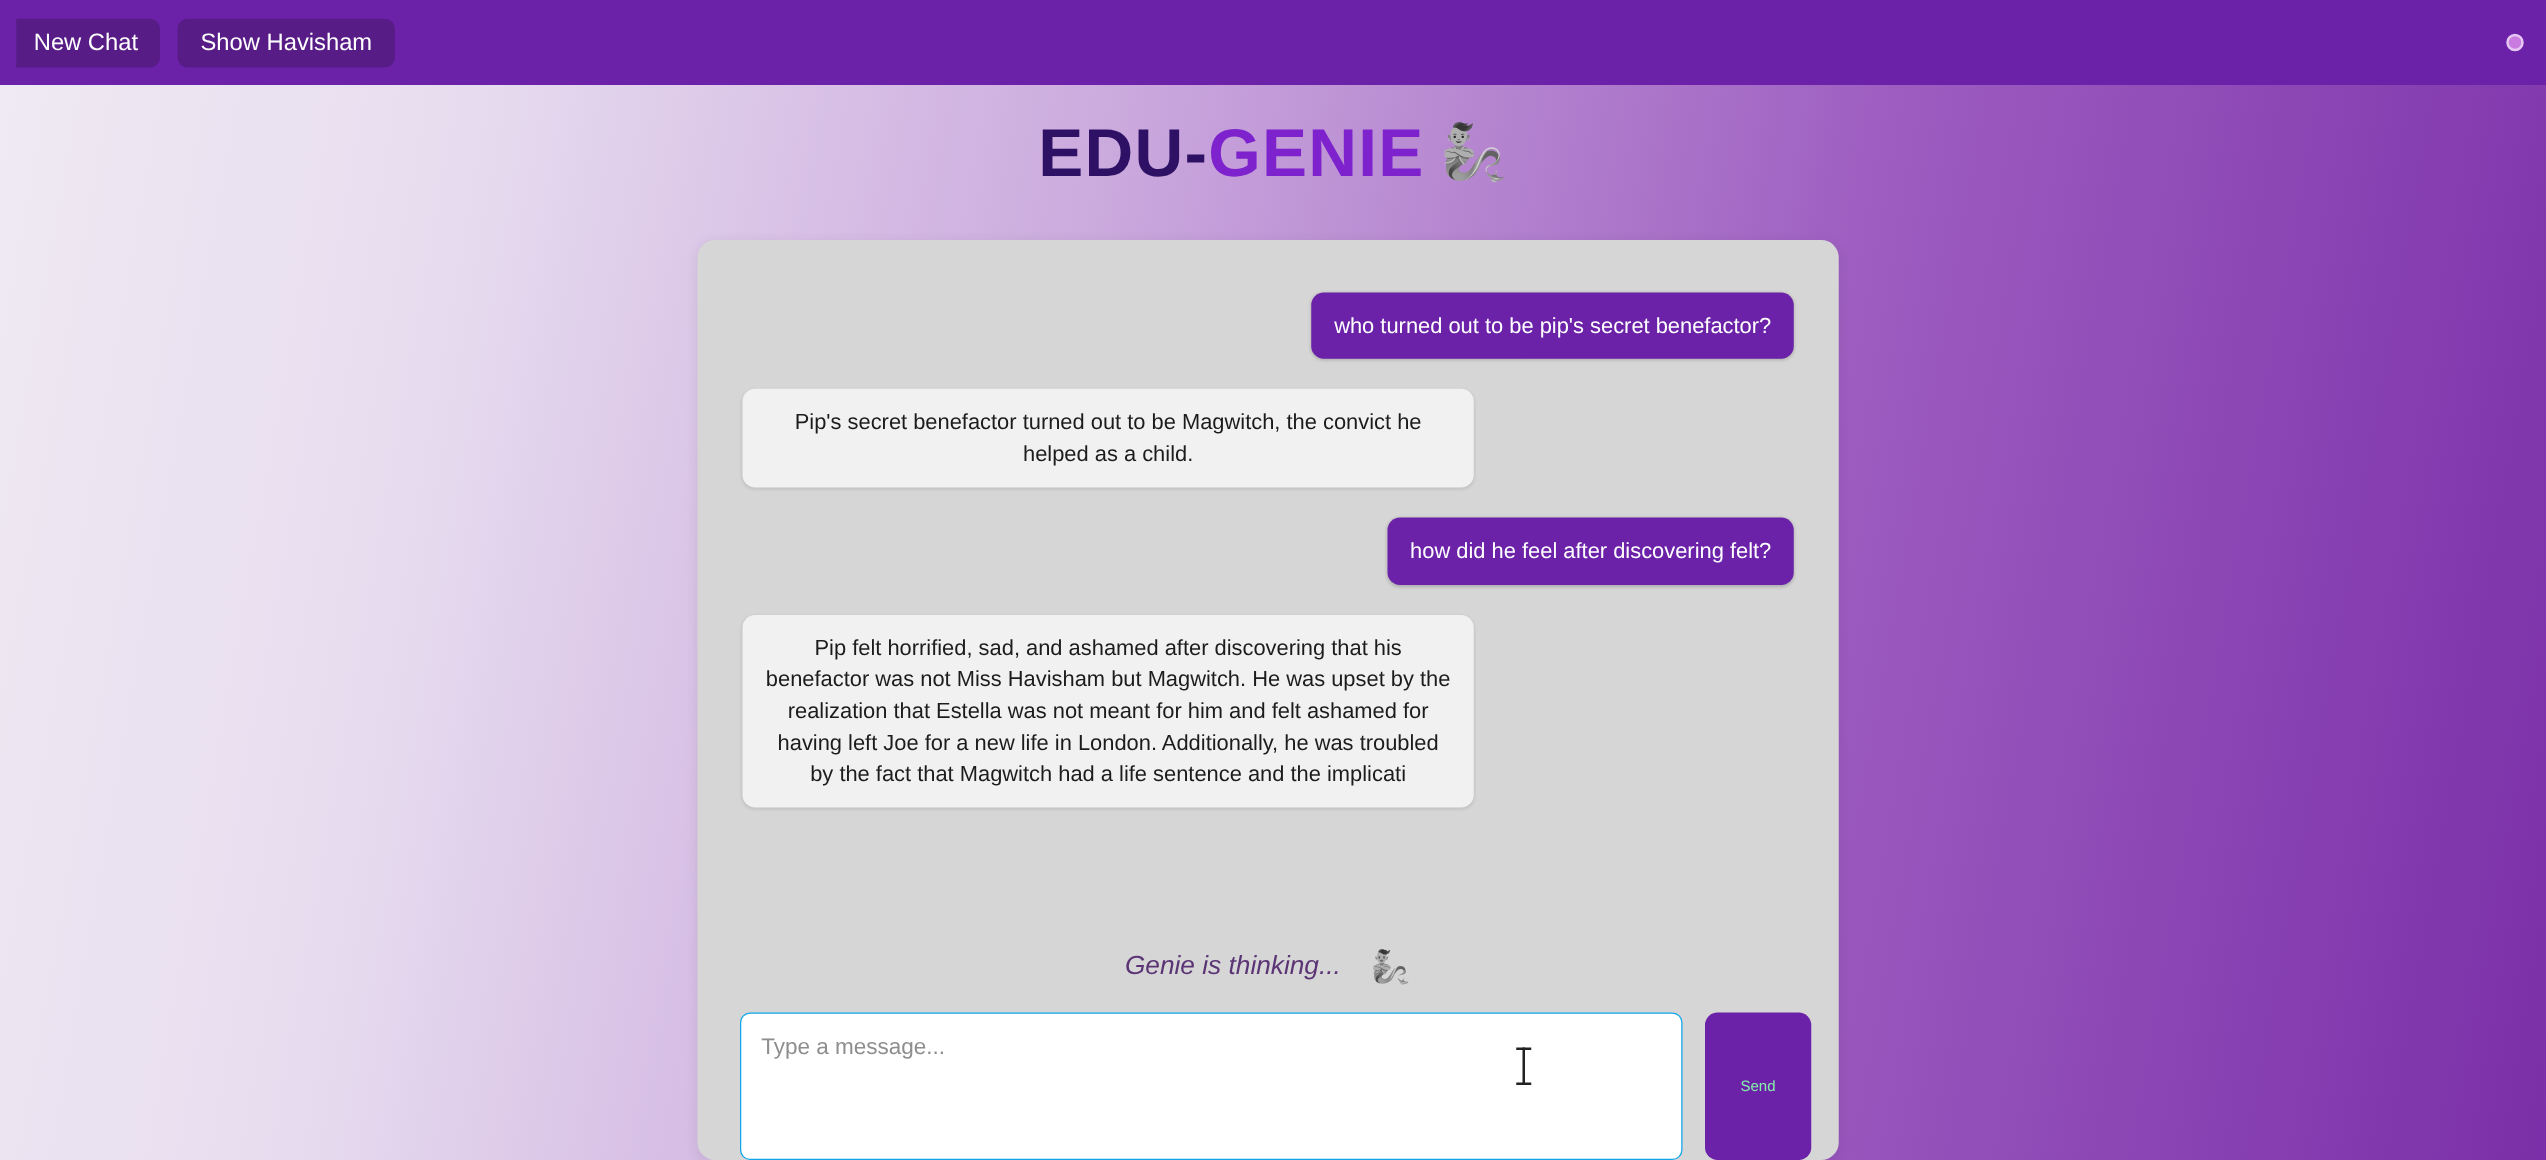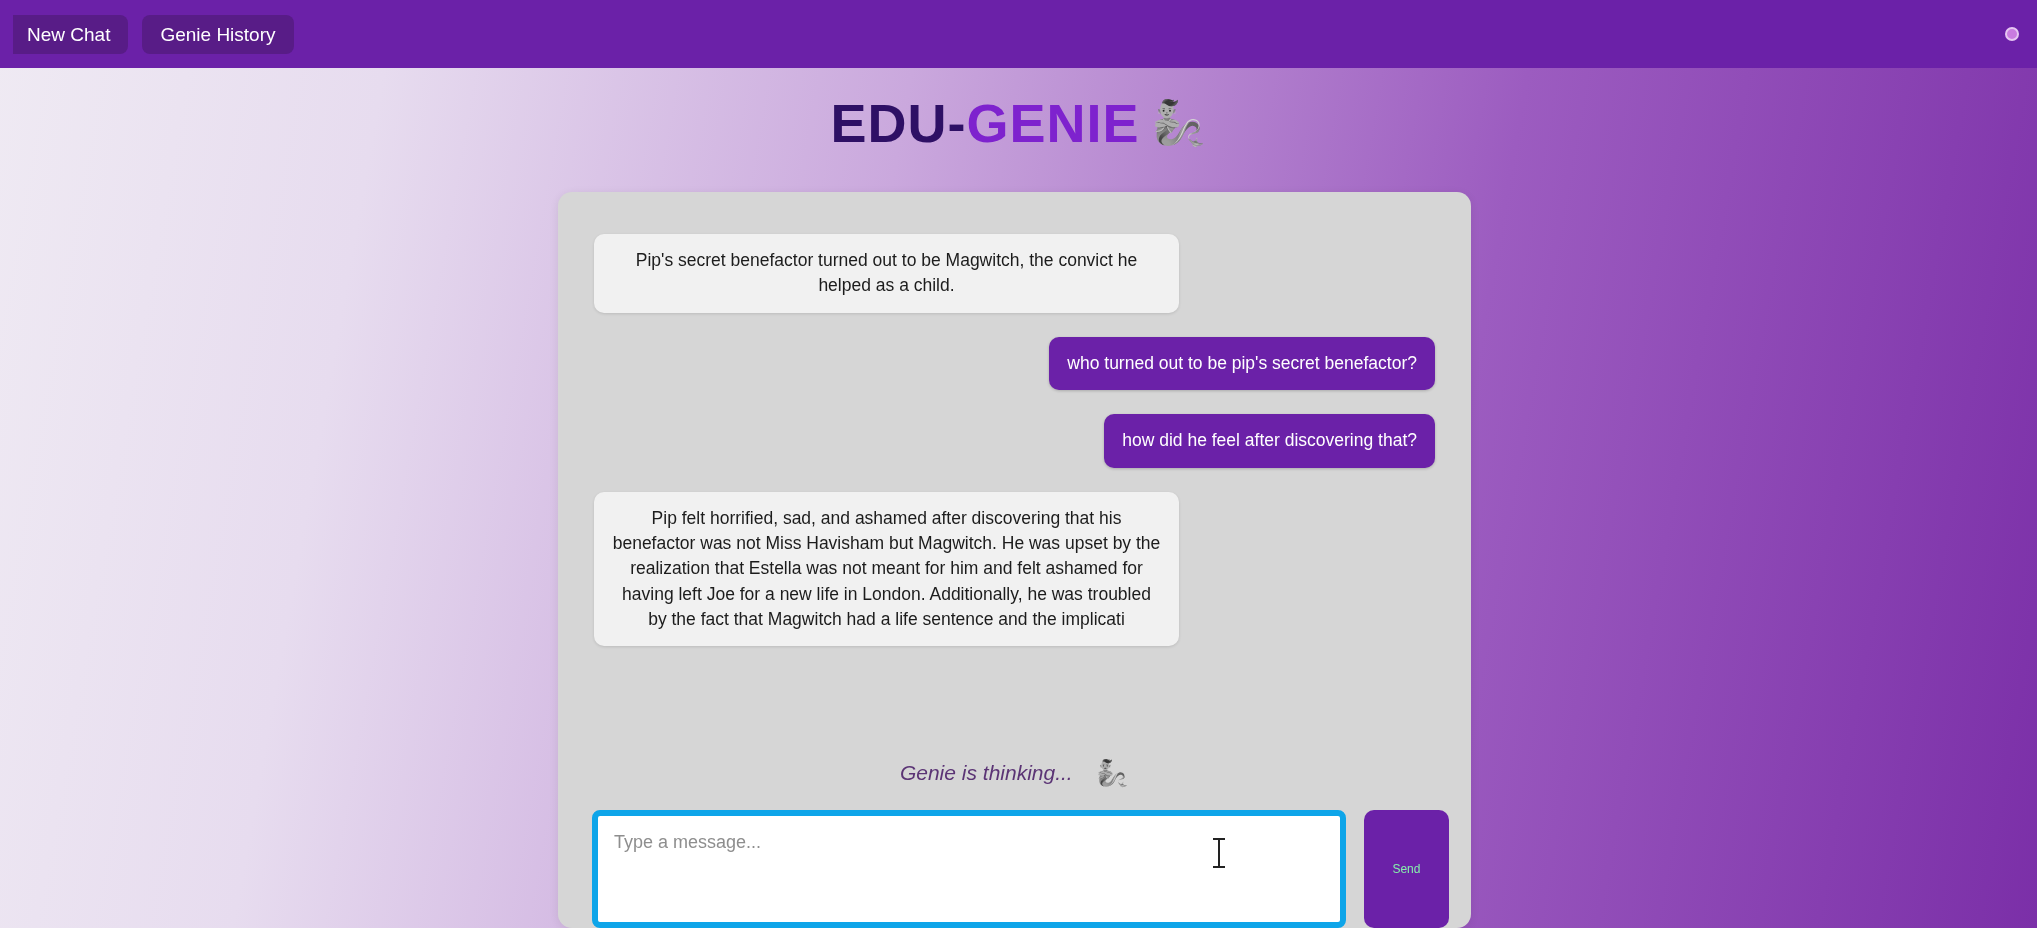--- a/index.html
+++ b/index.html
@@ -128,21 +128,21 @@
     height: 130px;
     display: flex;
     align-items: flex-start;
     padding: 12px 22px 0 34px;
     gap: 18px;
   }
   #message-input {
     width: 762px;
     height: 118px;
     resize: none;
-    border: 6px solid #0ea5e9;
+    border: 1px solid #0ea5e9;
     border-radius: 8px;
     background: #ffffff;
     font-size: 18px;
     font-family: "Liberation Sans", sans-serif;
     color: #be185d;
     padding: 14px 16px;
     outline: none;
     line-height: 1.4;
   }
   #message-input::placeholder { color: #8e8e8e; }
@@ -187,42 +187,42 @@
   #text-cursor:after  { bottom: 0; }
   #text-cursor span {
     position: absolute; left: 5px; top: 0; width: 2px; height: 30px; background: #222; display: block;
   }
 </style>
 </head>
 <body>
 
 <div id="topbar">
   <button class="top-btn" id="btn-new-chat">New Chat</button>
-  <button class="top-btn" id="btn-show-history">Genie History</button>
+  <button class="top-btn" id="btn-show-history">Show Havisham</button>
   <div id="topbar-right">
     <span class="dot-icon"></span>
   </div>
 </div>
 
 <div id="title-wrap">
   <div id="app-title"><span>EDU-</span><span class="accent">GENIE</span></div>
   <span class="genie-emoji">🧞</span>
 </div>
 
 <div id="chat-panel">
 
   <div id="messages">
+    <div class="msg-row user">
+      <div class="bubble user">who turned out to be pip's secret benefactor?</div>
+    </div>
     <div class="msg-row bot">
       <div class="bubble bot">Pip's secret benefactor turned out to be Magwitch, the convict he helped as a child.</div>
     </div>
     <div class="msg-row user">
-      <div class="bubble user">who turned out to be pip's secret benefactor?</div>
-    </div>
-    <div class="msg-row user">
-      <div class="bubble user">how did he feel after discovering that?</div>
+      <div class="bubble user">how did he feel after discovering felt?</div>
     </div>
     <div class="msg-row bot">
       <div class="bubble bot">Pip felt horrified, sad, and ashamed after discovering that his benefactor was not Miss Havisham but Magwitch. He was upset by the realization that Estella was not meant for him and felt ashamed for having left Joe for a new life in London. Additionally, he was troubled by the fact that Magwitch had a life sentence and the implicati</div>
     </div>
   </div>
 
   <div id="thinking">
     <span id="thinking-text">Genie is thinking...</span>
     <span class="genie-emoji">🧞</span>
   </div>

